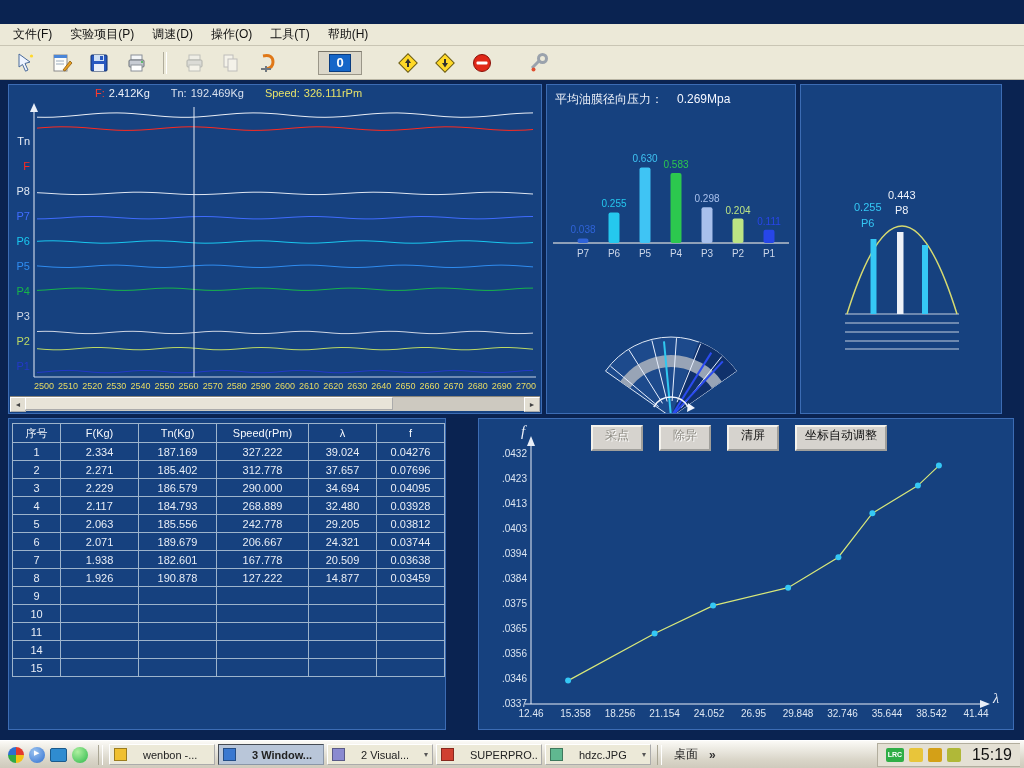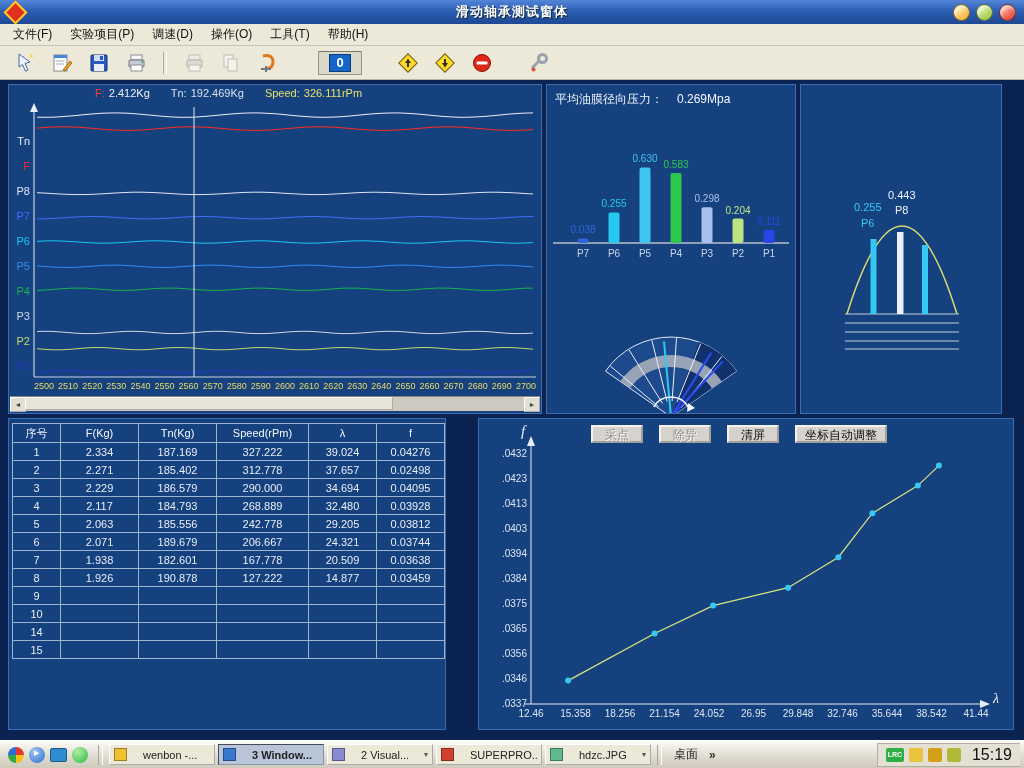--- a/index.html
+++ b/index.html
@@ -55,21 +55,21 @@
   
   #profile-svg{position:absolute;left:0;top:0;}
 
   
   #data-table{border-collapse:collapse;table-layout:fixed;width:432px;margin:4px 0 0 3px;}
   #data-table th,#data-table td{border:1px solid #9db4cc;height:17px;font-size:11px;color:#e9eef6;text-align:center;padding:0;font-weight:normal;overflow:hidden;white-space:nowrap;}
   #data-table th{height:18px;color:#f6f9fd;}
 
   
   #scatter-buttons{position:absolute;left:112px;top:6px;display:flex;gap:16px;z-index:2;}
-  .xpbtn{min-width:52px;padding:1px 8px;height:18px;box-sizing:border-box;background:#d6d3ce;border:2px outset #f4f2ec;font-size:12px;color:#111;text-align:center;line-height:14px;cursor:default;}
+  .xpbtn{min-width:52px;padding:1px 8px;height:26px;box-sizing:border-box;background:#d6d3ce;border:2px outset #f4f2ec;font-size:12px;color:#111;text-align:center;line-height:14px;cursor:default;}
   .xpbtn.disabled{color:#8e8c84;text-shadow:1px 1px 0 #fff;}
   #scatter-svg{position:absolute;left:0;top:0;}
   #flabel{position:absolute;left:42px;top:4px;font-size:15px;font-style:italic;color:#eef2fa;font-family:"Liberation Serif","DejaVu Serif",serif;}
   #xlabel{position:absolute;left:514px;top:272px;font-size:14px;font-style:italic;color:#eef2fa;font-family:"Liberation Serif","DejaVu Serif",serif;}
 
   
   #taskbar{position:absolute;left:0;top:740px;width:1024px;height:28px;background:linear-gradient(180deg,#fbfaf6,#d9d5c8 70%,#cfcabc);border-top:1px solid #fff;display:flex;align-items:center;box-sizing:border-box;padding:0 4px;gap:4px;}
   .ql{display:flex;align-items:center;gap:5px;padding:0 4px;}
   .ql-ic{width:16px;height:16px;border-radius:50%;display:inline-block;}
   .ic-pin{background:conic-gradient(#e23a2e 0 25%,#f3c216 0 50%,#2faa46 0 75%,#2d6fd0 0 100%);}
@@ -92,29 +92,20 @@
   .tr-note{background:#e8c53a;}
   .tr-lock{background:#d4a017;}
   .tr-misc{background:#b0b838;}
   #clock{font-size:16px;color:#111;margin-left:6px;}
 </style>
 </head>
 <body>
 
 <div id="screen">
 
-  <div id="titlebar">
-    <span id="app-icon"></span>
-    <span id="window-title">滑动轴承测试窗体</span>
-    <span id="winbtns">
-      <span class="winbtn min"></span>
-      <span class="winbtn max"></span>
-      <span class="winbtn close"></span>
-    </span>
-  </div>
 
   <div id="menubar">
       <span class="menu-item">文件(F)</span>
       <span class="menu-item">实验项目(P)</span>
       <span class="menu-item">调速(D)</span>
       <span class="menu-item">操作(O)</span>
       <span class="menu-item">工具(T)</span>
       <span class="menu-item">帮助(H)</span>
     </div>
 
@@ -366,21 +357,21 @@
             <td>327.222</td>
             <td>39.024</td>
             <td>0.04276</td>
           </tr>
           <tr>
             <td>2</td>
             <td>2.271</td>
             <td>185.402</td>
             <td>312.778</td>
             <td>37.657</td>
-            <td>0.02498</td>
+            <td>0.07696</td>
           </tr>
           <tr>
             <td>3</td>
             <td>2.229</td>
             <td>186.579</td>
             <td>290.000</td>
             <td>34.694</td>
             <td>0.04095</td>
           </tr>
           <tr>
@@ -426,20 +417,28 @@
           <tr>
             <td>9</td>
             <td></td>
             <td></td>
             <td></td>
             <td></td>
             <td></td>
           </tr>
           <tr>
             <td>10</td>
+            <td></td>
+            <td></td>
+            <td></td>
+            <td></td>
+            <td></td>
+          </tr>
+          <tr>
+            <td>11</td>
             <td></td>
             <td></td>
             <td></td>
             <td></td>
             <td></td>
           </tr>
           <tr>
             <td>14</td>
             <td></td>
             <td></td>

